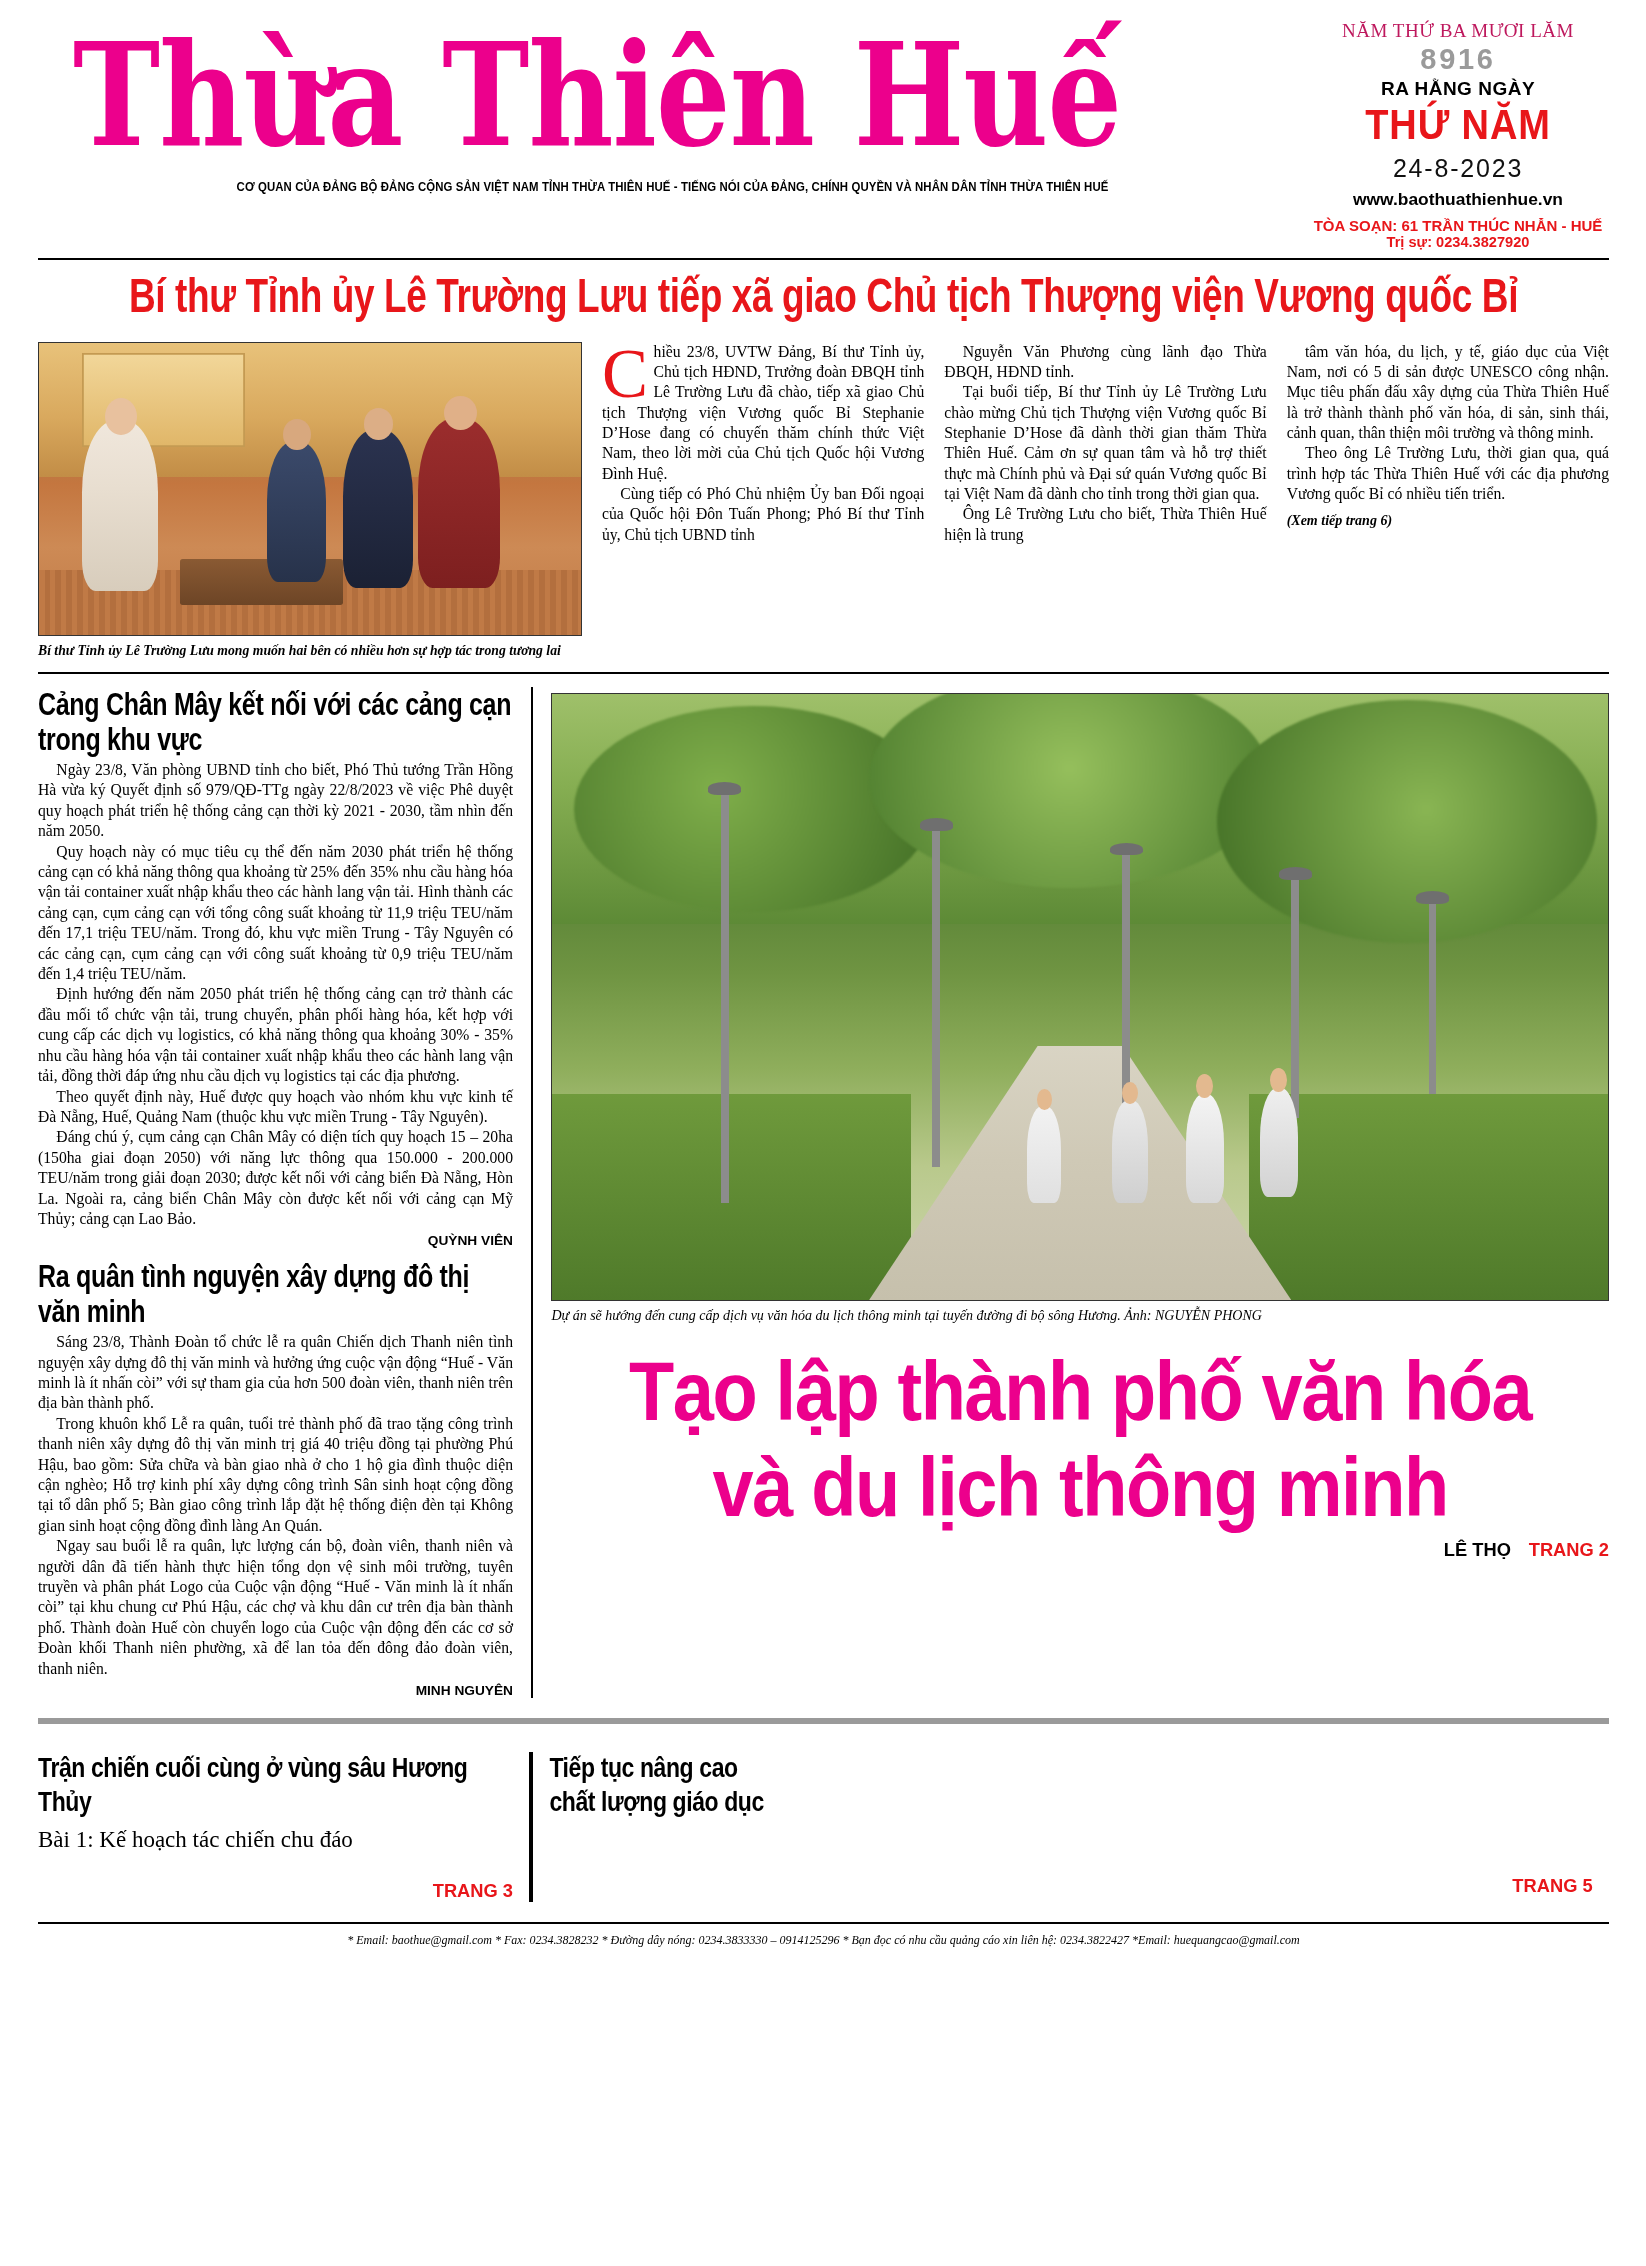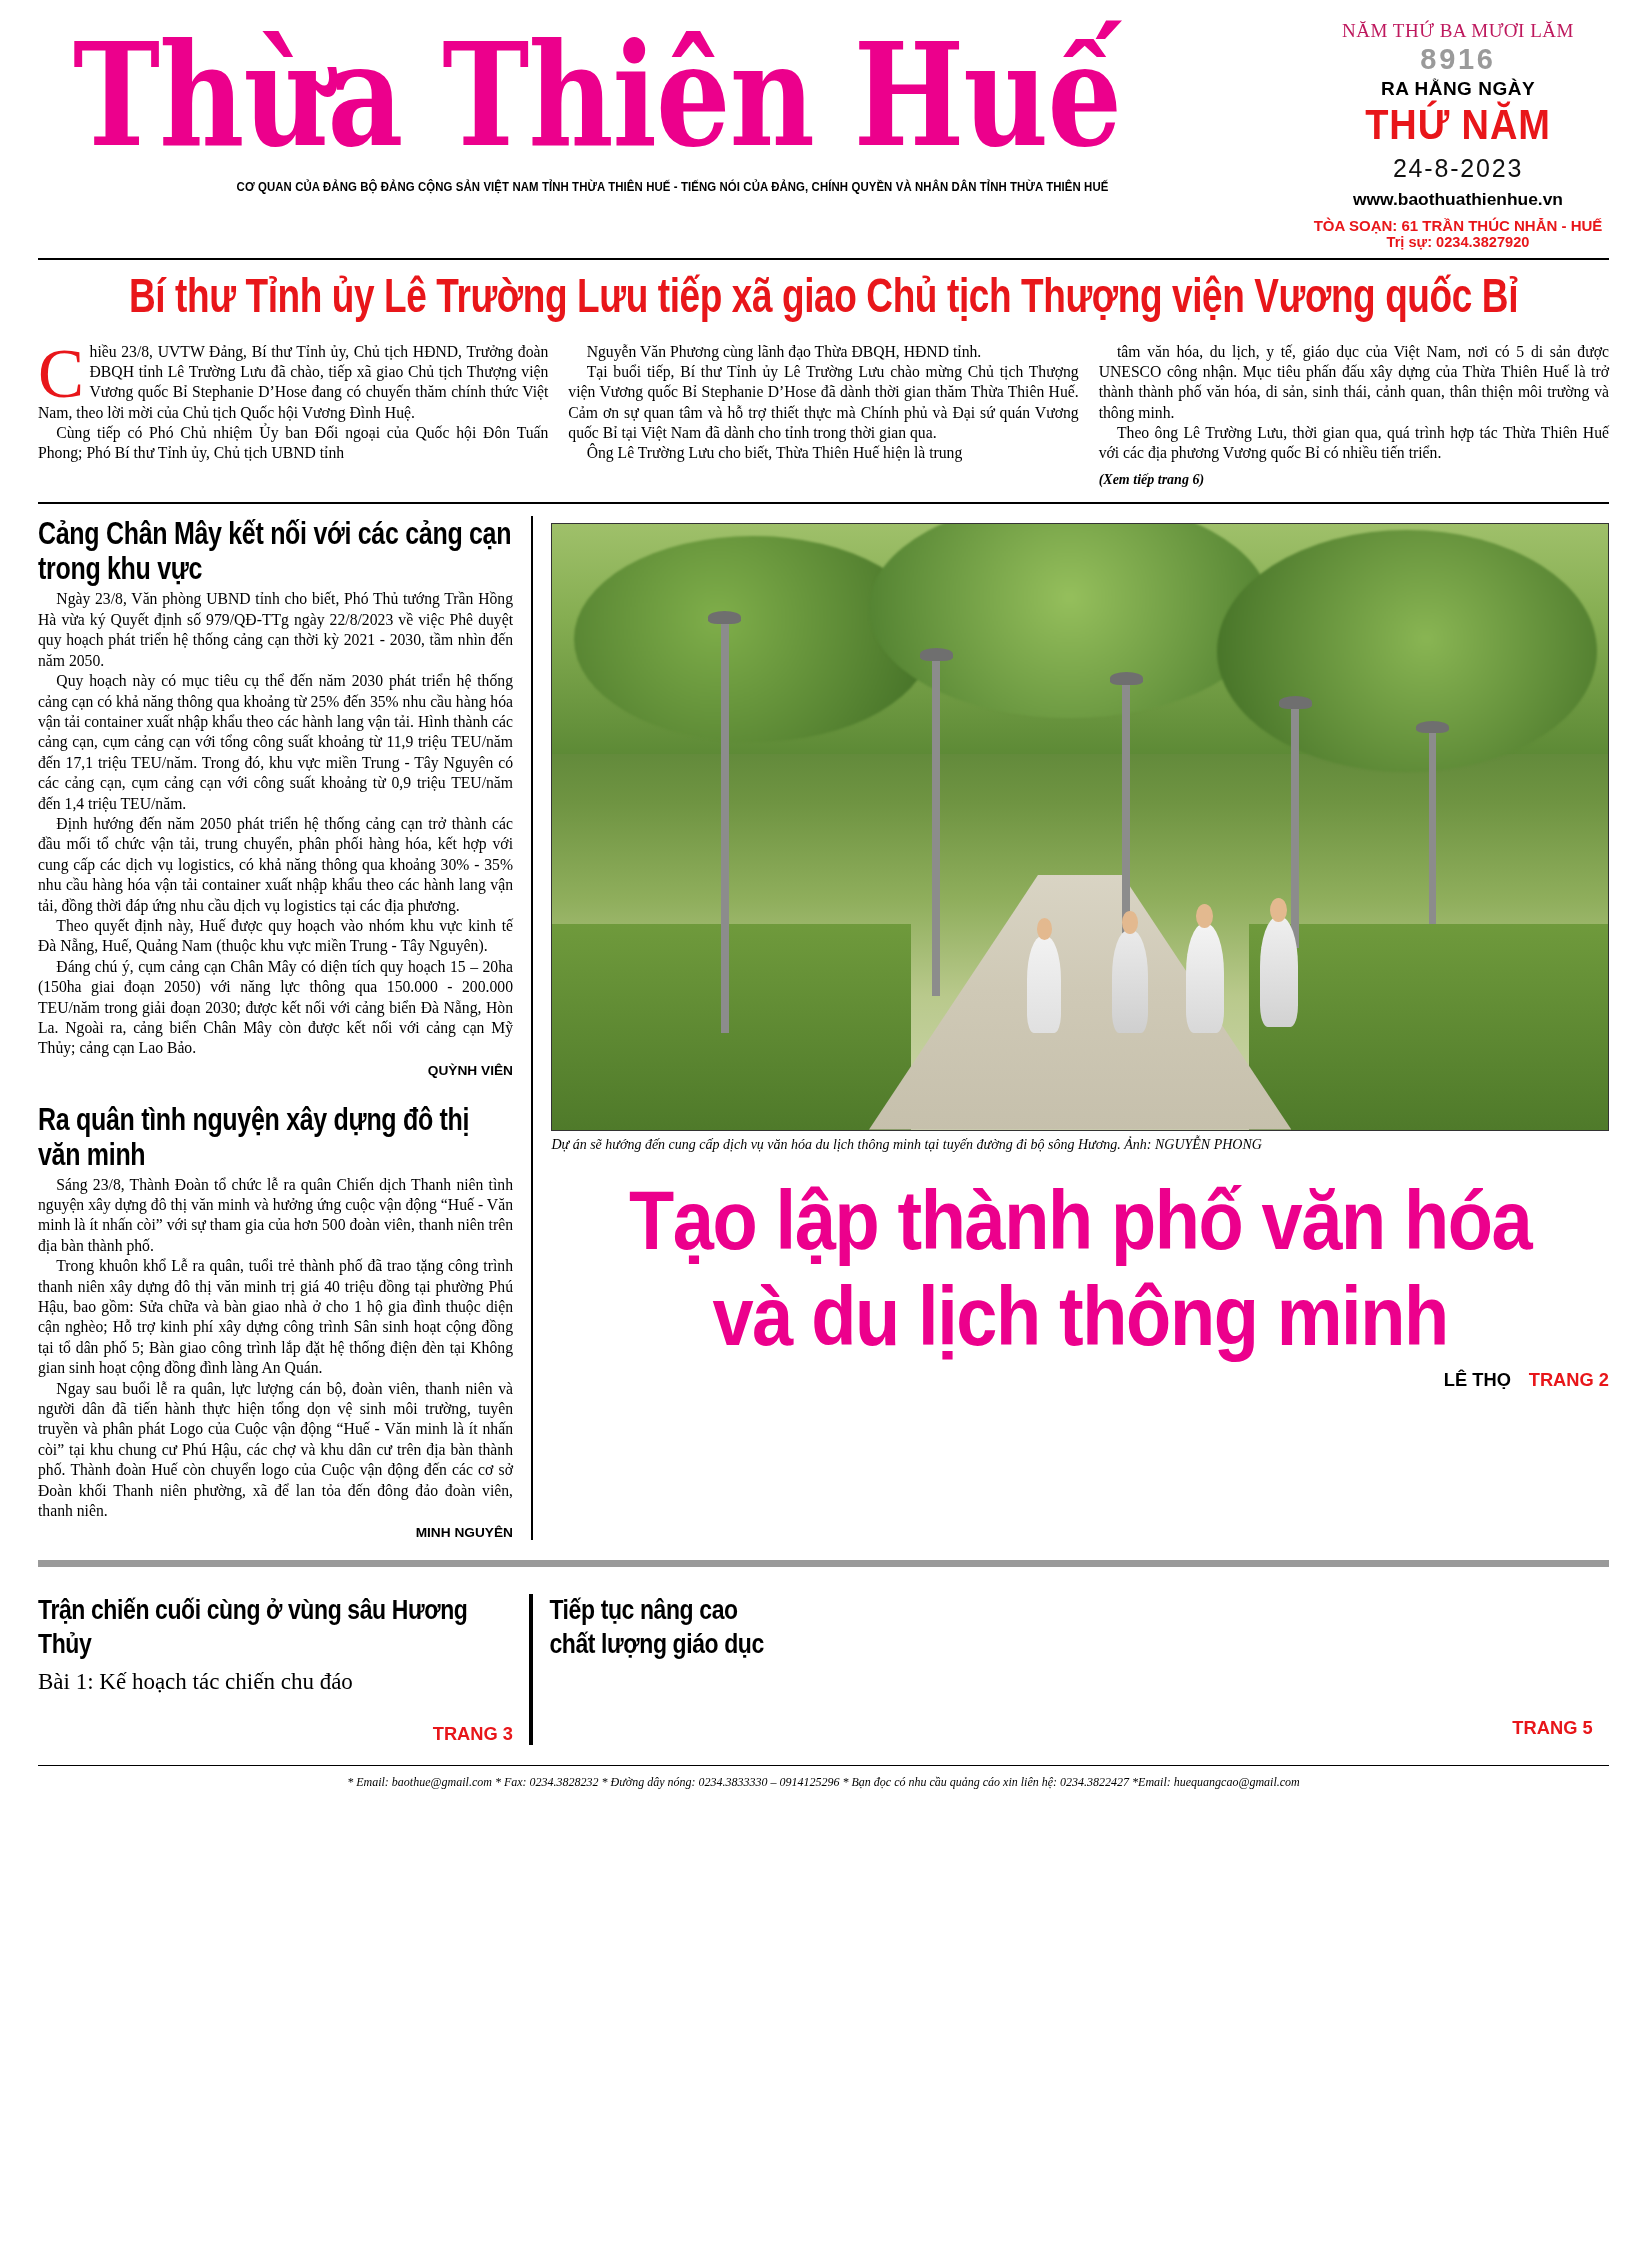--- a/index.html
+++ b/index.html
@@ -245,20 +245,32 @@
       <div class="mr-addr">TÒA SOẠN: 61 TRẦN THÚC NHẪN - HUẾ</div>
       <div class="mr-phone">Trị sự: 0234.3827920</div>
     </div>
   </div>
 
   <div class="top-rule"></div>
 
   <div class="top-headline">Bí thư Tỉnh ủy Lê Trường Lưu tiếp xã giao Chủ tịch Thượng viện Vương quốc Bỉ</div>
 
   <div class="lead">
+    <div class="lead-photo-wrap">
+      <div class="lead-photo">
+        <div class="lp-wall"></div>
+        <div class="lp-floor"></div>
+        <div class="lp-table"></div>
+        <div class="lp-person lp-p1"></div>
+        <div class="lp-person lp-p2"></div>
+        <div class="lp-person lp-p3"></div>
+        <div class="lp-person lp-p4"></div>
+      </div>
+      <div class="lead-caption">Bí thư Tỉnh ủy Lê Trường Lưu mong muốn hai bên có nhiều hơn sự hợp tác trong tương lai</div>
+    </div>
 
     <div class="lead-cols">
       <div class="lcol">
         <p class="dropcap-p"><span class="dropcap">C</span><span>hiều 23/8, UVTW Đảng, Bí thư Tỉnh ủy, Chủ tịch HĐND, Trưởng đoàn ĐBQH tỉnh Lê Trường Lưu đã chào, tiếp xã giao Chủ tịch Thượng viện Vương quốc Bỉ Stephanie D’Hose đang có chuyến thăm chính thức Việt Nam, theo lời mời của Chủ tịch Quốc hội Vương Đình Huệ.</span></p>
         <p>Cùng tiếp có Phó Chủ nhiệm Ủy ban Đối ngoại của Quốc hội Đôn Tuấn Phong; Phó Bí thư Tỉnh ủy, Chủ tịch UBND tỉnh</p>
       </div>
       <div class="lcol">
         <p>Nguyễn Văn Phương cùng lãnh đạo Thừa ĐBQH, HĐND tỉnh.</p>
         <p>Tại buổi tiếp, Bí thư Tỉnh ủy Lê Trường Lưu chào mừng Chủ tịch Thượng viện Vương quốc Bỉ Stephanie D’Hose đã dành thời gian thăm Thừa Thiên Huế. Cảm ơn sự quan tâm và hỗ trợ thiết thực mà Chính phủ và Đại sứ quán Vương quốc Bỉ tại Việt Nam đã dành cho tỉnh trong thời gian qua.</p>
         <p>Ông Lê Trường Lưu cho biết, Thừa Thiên Huế hiện là trung</p>
@@ -282,21 +294,21 @@
         <div class="art-body">
           <p>Ngày 23/8, Văn phòng UBND tỉnh cho biết, Phó Thủ tướng Trần Hồng Hà vừa ký Quyết định số 979/QĐ-TTg ngày 22/8/2023 về việc Phê duyệt quy hoạch phát triển hệ thống cảng cạn thời kỳ 2021 - 2030, tầm nhìn đến năm 2050.</p>
           <p>Quy hoạch này có mục tiêu cụ thể đến năm 2030 phát triển hệ thống cảng cạn có khả năng thông qua khoảng từ 25% đến 35% nhu cầu hàng hóa vận tải container xuất nhập khẩu theo các hành lang vận tải. Hình thành các cảng cạn, cụm cảng cạn với tổng công suất khoảng từ 11,9 triệu TEU/năm đến 17,1 triệu TEU/năm. Trong đó, khu vực miền Trung - Tây Nguyên có các cảng cạn, cụm cảng cạn với công suất khoảng từ 0,9 triệu TEU/năm đến 1,4 triệu TEU/năm.</p>
           <p>Định hướng đến năm 2050 phát triển hệ thống cảng cạn trở thành các đầu mối tổ chức vận tải, trung chuyển, phân phối hàng hóa, kết hợp với cung cấp các dịch vụ logistics, có khả năng thông qua khoảng 30% - 35% nhu cầu hàng hóa vận tải container xuất nhập khẩu theo các hành lang vận tải, đồng thời đáp ứng nhu cầu dịch vụ logistics tại các địa phương.</p>
           <p>Theo quyết định này, Huế được quy hoạch vào nhóm khu vực kinh tế Đà Nẵng, Huế, Quảng Nam (thuộc khu vực miền Trung - Tây Nguyên).</p>
           <p>Đáng chú ý, cụm cảng cạn Chân Mây có diện tích quy hoạch 15 – 20ha (150ha giai đoạn 2050) với năng lực thông qua 150.000 - 200.000 TEU/năm  trong giải đoạn 2030; được kết nối với cảng biển Đà Nẵng, Hòn La. Ngoài ra, cảng biển Chân Mây còn được kết nối với cảng cạn Mỹ Thủy; cảng cạn Lao Bảo.</p>
         </div>
         <div class="byline">QUỲNH VIÊN</div>
       </div>
 
-      <div style="margin-top:24px;">
+      <div style="margin-top:11px;">
         <div class="art-head">Ra quân tình nguyện xây dựng đô thị văn minh</div>
         <div class="art-body">
           <p>Sáng 23/8, Thành Đoàn tổ chức lễ ra quân Chiến dịch Thanh niên tình nguyện xây dựng đô thị văn minh và hưởng ứng cuộc vận động “Huế - Văn minh là ít nhấn còi” với sự tham gia của hơn 500 đoàn viên, thanh niên trên địa bàn thành phố.</p>
           <p>Trong khuôn khổ Lễ ra quân, tuổi trẻ thành phố đã trao tặng công trình thanh niên xây dựng đô thị văn minh trị giá 40 triệu đồng tại phường Phú Hậu, bao gồm: Sửa chữa và bàn giao nhà ở cho 1 hộ gia đình thuộc diện cận nghèo; Hỗ trợ kinh phí xây dựng công trình Sân sinh hoạt cộng đồng tại tổ dân phố 5; Bàn giao công trình lắp đặt hệ thống điện đèn tại Không gian sinh hoạt cộng đồng đình làng An Quán.</p>
           <p>Ngay sau buổi lễ ra quân, lực lượng cán bộ, đoàn viên, thanh niên và người dân đã tiến hành thực hiện tổng dọn vệ sinh môi trường, tuyên truyền và phân phát Logo của Cuộc vận động “Huế - Văn minh là ít nhấn còi” tại khu chung cư Phú Hậu, các chợ và khu dân cư trên địa bàn thành phố. Thành đoàn Huế còn chuyển logo của Cuộc vận động đến các cơ sở Đoàn khối Thanh niên phường, xã để lan tỏa đến đông đảo đoàn viên, thanh niên.</p>
         </div>
         <div class="byline">MINH NGUYÊN</div>
       </div>
 
     </div>

